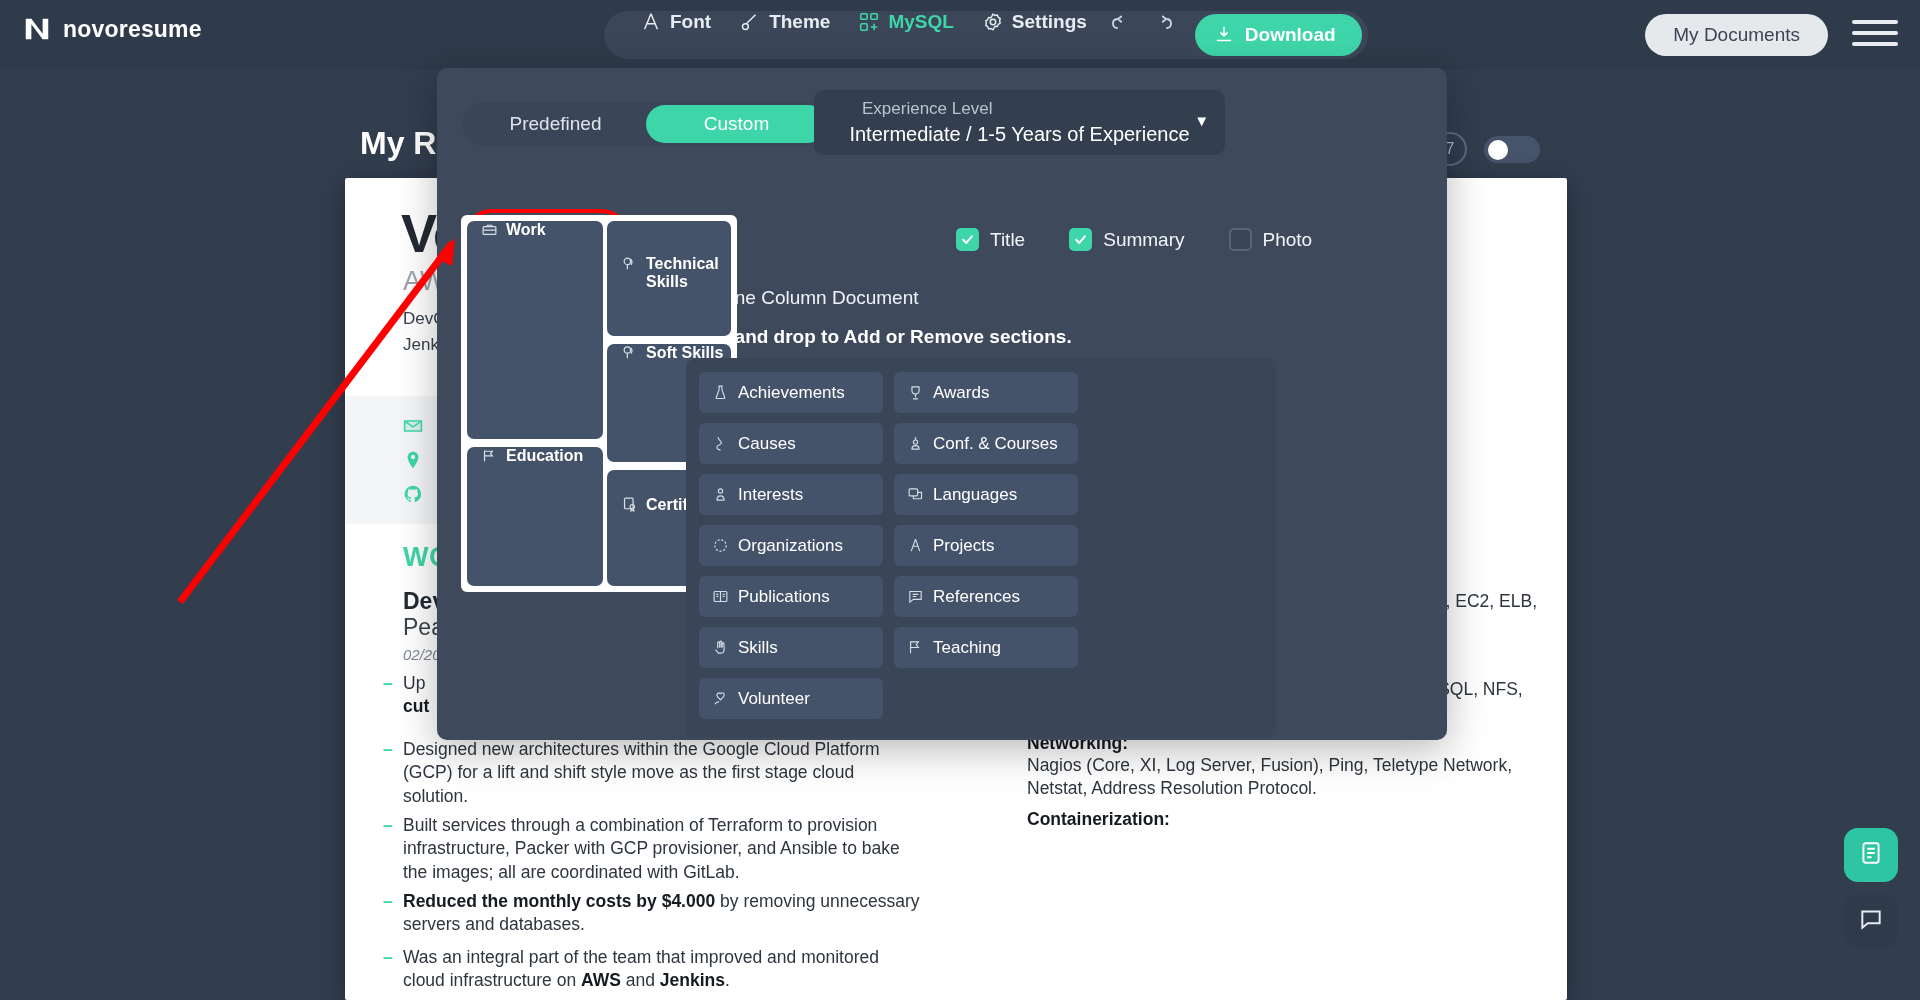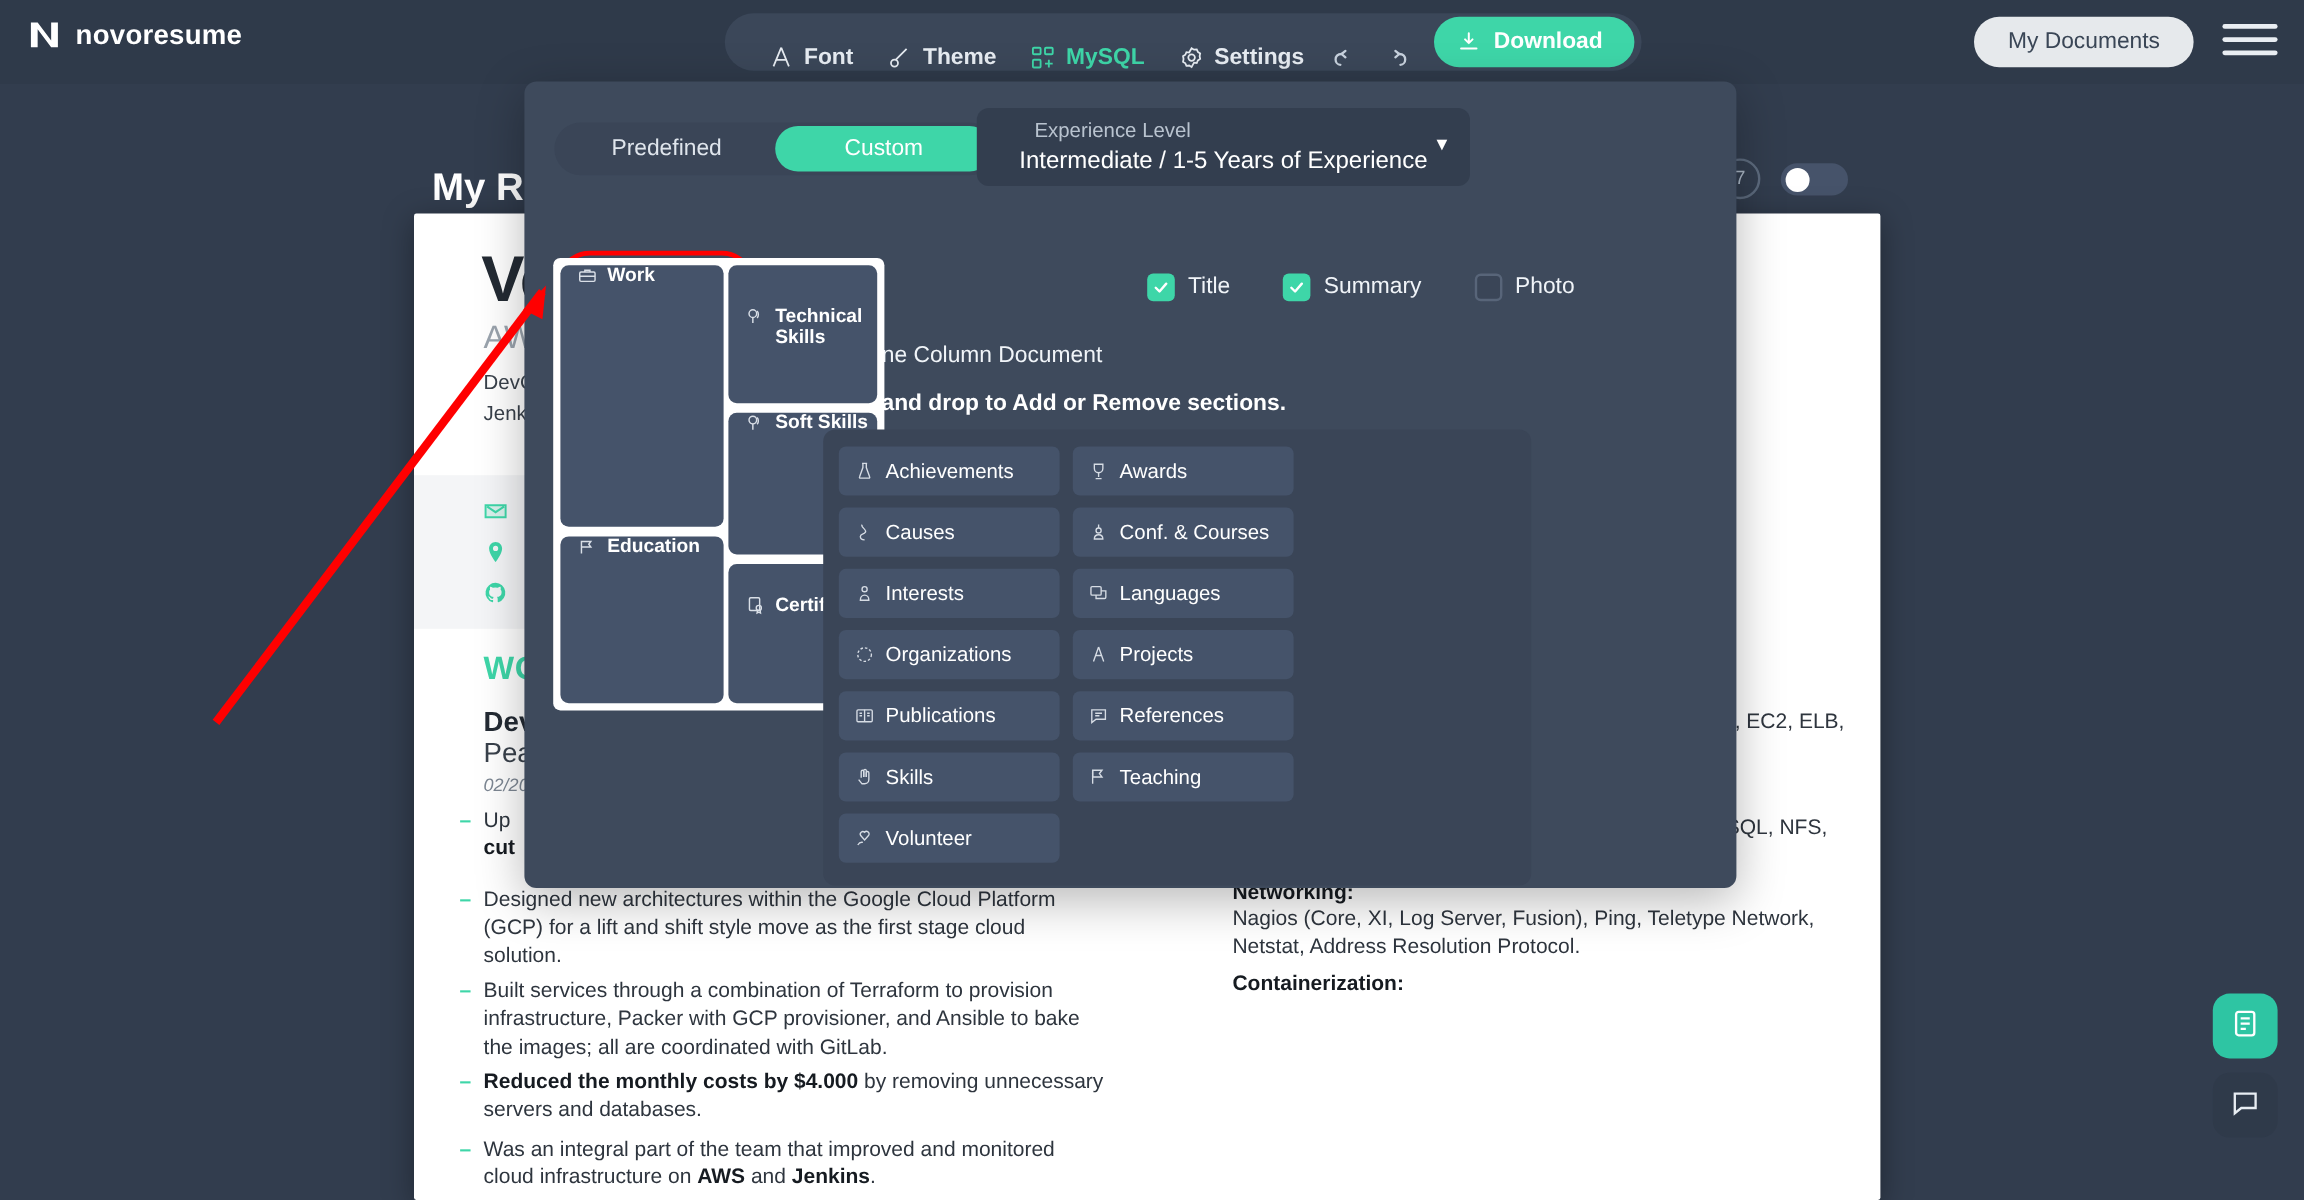--- a/index.html
+++ b/index.html
@@ -18,21 +18,21 @@
   }
   .brand { position: absolute; left: 22px; top: 14px; display: flex; align-items: center; gap: 11px; }
   .brand-mark { width: 30px; height: 30px; }
   .brand-text { color: #fff; font-size: 23px; font-weight: 600; letter-spacing: .2px; }
 
   .toolbar {
     position: absolute; left: 604px; top: 11px; height: 48px;
     background: #3b4759; border-radius: 26px;
     display: flex; align-items: center; padding: 0 6px 0 22px; gap: 0;
   }
-  .tb-item { display: flex; align-items: flex-end; gap: 8px; padding: 0 14px; height: 48px;
+  .tb-item { display: flex; align-items: flex-start; gap: 8px; padding: 0 14px; height: 48px;
              color: #e7ecf2; font-size: 19px; font-weight: 700; cursor: pointer; }
   .tb-item.active { color: #3ed6a8; }
   .tb-ico { width: 22px; height: 22px; display: inline-block; }
   .tb-ico svg { display: block; }
   .tb-undo { padding: 0 9px; }
   .dl-btn {
     display: flex; align-items: center; gap: 10px;
     background: #3ed6a8; color: #12343f; border-radius: 24px;
     height: 42px; padding: 0 26px 0 18px; margin-left: 14px;
     font-size: 19px; font-weight: 700; cursor: pointer; color: #ffffff;
@@ -49,21 +49,21 @@
 
   
   .rail { position: absolute; left: 12px; top: 148px; width: 64px; z-index: 20; }
   .rail-btn {
     width: 64px; background: #3b4759; border-radius: 12px;
     padding: 14px 4px 12px; margin-bottom: 14px; text-align: center; cursor: pointer;
   }
   .rail-lbl { color: #eef2f6; font-size: 13.5px; font-weight: 600; line-height: 1.25; margin-top: 7px; }
 
   
-  .doc-head { position: absolute; left: 360px; top: 138px; color: #fff; font-size: 32px; font-weight: 700; }
+  .doc-head { position: absolute; left: 360px; top: 125px; color: #fff; font-size: 32px; font-weight: 700; }
   .progress-ring {
     position: absolute; left: 1433px; top: 132px; width: 34px; height: 34px;
     border: 2px solid #5d6b7e; border-radius: 50%; color: #aab6c5;
     font-size: 16px; display: flex; align-items: center; justify-content: center;
   }
   .toggle {
     position: absolute; left: 1484px; top: 136px; width: 56px; height: 27px;
     background: #46536a; border-radius: 14px;
   }
   .toggle i { position: absolute; left: 4px; top: 3.5px; width: 20px; height: 20px; background: #fff; border-radius: 50%; }
@@ -110,21 +110,21 @@
   .seg-b.on { background: #3ed6a8; color: #ffffff; }
 
   .exp {
     position: absolute; left: 377px; top: 22px; width: 411px; height: 65px;
     background: #333e4f; border-radius: 10px; padding: 9px 16px 0; cursor: pointer;
   }
   .exp-lbl { color: #b9c3cf; font-size: 17px; margin-left: 32px; }
   .exp-val { color: #fff; font-size: 20px; margin-top: 4px; text-align: center; }
   .exp-car { position: absolute; right: 16px; top: 22px; color: #fff; font-size: 15px; }
 
-  .chk { display: flex; gap: 11px; cursor: pointer; }
+  .chk { display: flex; align-items: center; gap: 11px; cursor: pointer; }
   .box { width: 23px; height: 23px; border-radius: 5px; background: #3ed6a8;
          display: flex; align-items: center; justify-content: center; }
   .box.off { background: #3a4557; border: 2px solid #586579; }
   .box svg { display: block; }
   .chk-lbl { color: #f0f4f8; font-size: 19px; }
 
   .usletter { position: absolute; left: 51px; top: 160px; }
   .hl-ring {
     position: absolute; left: 27px; top: 141px; width: 165px; height: 55px;
     border: 4px solid #ff0000; border-radius: 28px; pointer-events: none;

